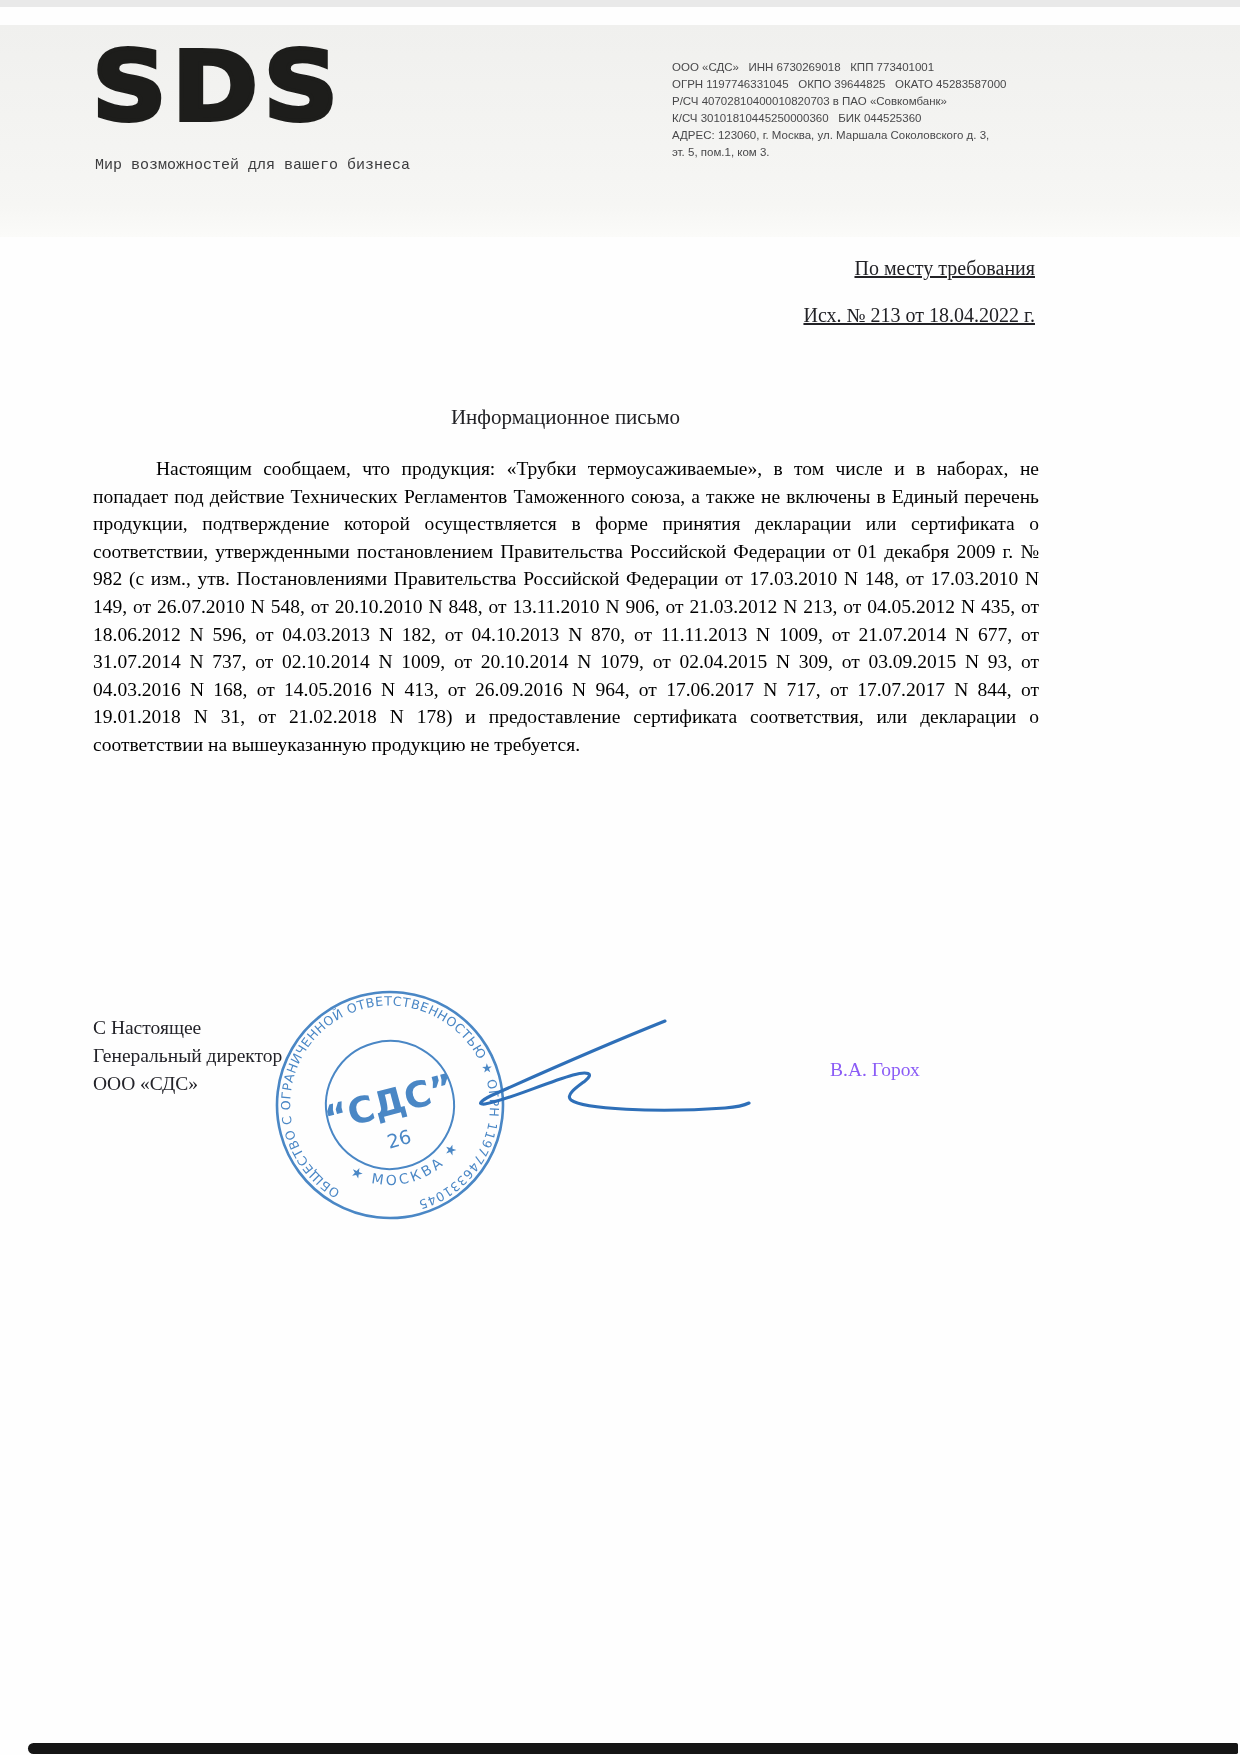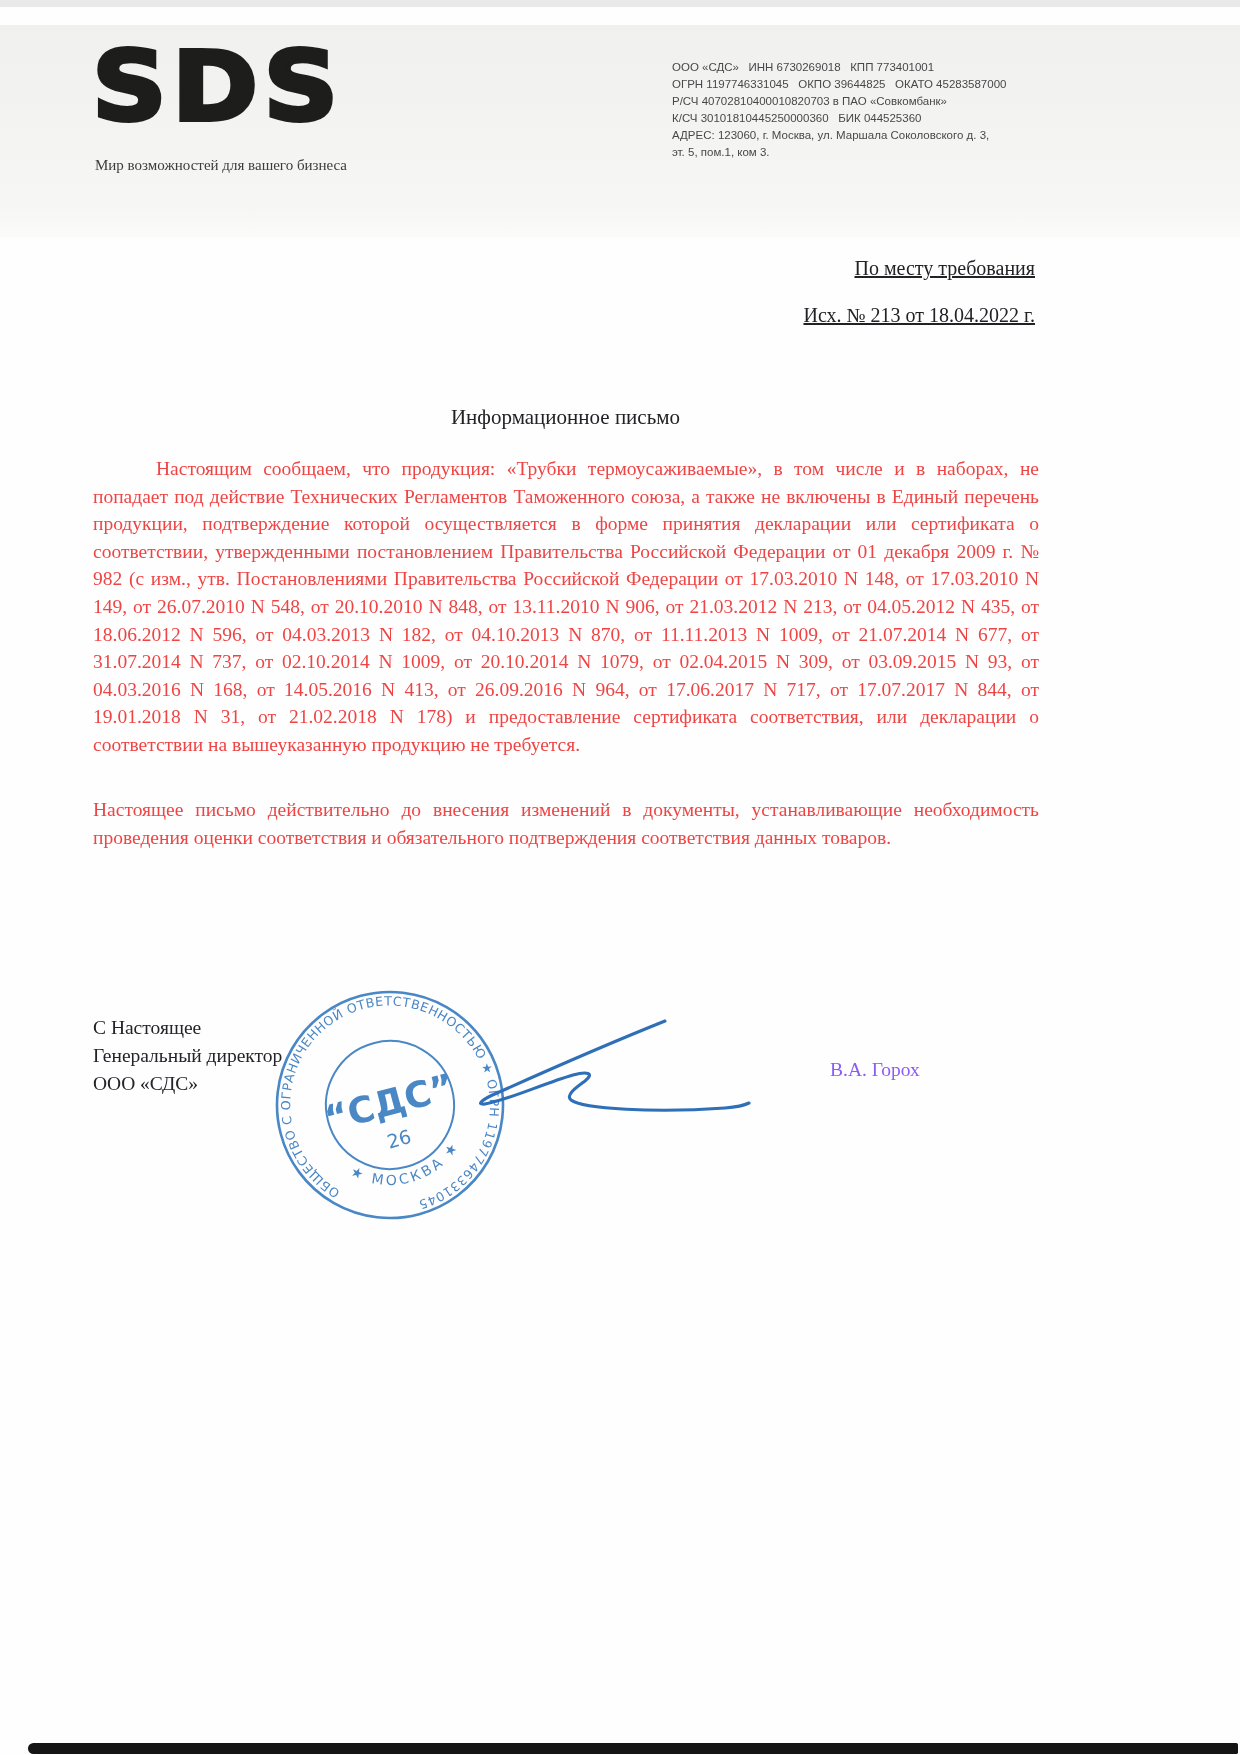--- a/index.html
+++ b/index.html
@@ -15,41 +15,41 @@
   }
   .logo {
     position:absolute; left:92px; top:30px;
     font-family:"DejaVu Sans",sans-serif; font-weight:bold; font-size:96px;
     line-height:1.05; color:#1d1d1b; letter-spacing:5px;
     -webkit-text-stroke:4px #1d1d1b;
     transform:scaleX(1.08); transform-origin:left top;
   }
   .tagline {
     position:absolute; left:95px; top:150px;
-    font-family:Liberation Serif, serif; font-size:15px; color:#3c3c3e;
+    font-family:Liberation Mono, monospace; font-size:15px; color:#3c3c3e;
   }
   .company-details {
     position:absolute; left:672px; top:52px;
     font-family:"Liberation Sans",sans-serif; font-size:11.5px;
     line-height:17px; color:#48484a;
   }
   .company-details .dline { white-space:pre-wrap; }
   .recipient, .reference {
     position:absolute; right:205px; text-align:right;
     font-size:20px; color:#222226;text-decoration:underline;
   }
   .recipient { top:250px; }
   .reference { top:297px; }
   .doc-title {
     position:absolute; left:93px; top:398px; width:945px;
     text-align:center; font-size:21px; color:#222226; font-weight:normal;
   }
   .para {
     position:absolute; left:93px; width:946px;
-    font-size:19.5px; line-height:27.6px; text-align:justify; color:#ef4444;
+    font-size:19.5px; line-height:27.6px; text-align:justify; color:#000000;
   }
   .para1 { top:448px; text-indent:63px; }
   .para2 { top:789px; }
   .sig-block {
     position:absolute; left:93px; top:1007px;
     font-size:19.5px; line-height:28px; color:#232329;
   }
   .sig-name {
     position:absolute; left:830px; top:1052px;
     font-size:19.5px; color:#8b5cf6;
@@ -82,21 +82,20 @@
     <div class="dline">К/СЧ 30101810445250000360   БИК 044525360</div>
     <div class="dline">АДРЕС: 123060, г. Москва, ул. Маршала Соколовского д. 3,</div>
     <div class="dline">эт. 5, пом.1, ком 3.</div>
   </div>
 
   <div class="recipient">По месту требования</div>
   <div class="reference">Исх. № 213 от 18.04.2022 г.</div>
 
   <div class="doc-title">Информационное письмо</div>
   <p class="para para1">Настоящим сообщаем, что продукция: «Трубки термоусаживаемые», в том числе и в наборах, не попадает под действие Технических Регламентов Таможенного союза, а также не включены в Единый перечень продукции, подтверждение которой осуществляется в форме принятия декларации или сертификата о соответствии, утвержденными постановлением Правительства Российской Федерации от 01 декабря 2009 г. № 982 (с изм., утв. Постановлениями Правительства Российской Федерации от 17.03.2010 N 148, от 17.03.2010 N 149, от 26.07.2010 N 548, от 20.10.2010 N 848, от 13.11.2010 N 906, от 21.03.2012 N 213, от 04.05.2012 N 435, от 18.06.2012 N 596, от 04.03.2013 N 182, от 04.10.2013 N 870, от 11.11.2013 N 1009, от 21.07.2014 N 677, от 31.07.2014 N 737, от 02.10.2014 N 1009, от 20.10.2014 N 1079, от 02.04.2015 N 309, от 03.09.2015 N 93, от 04.03.2016 N 168, от 14.05.2016 N 413, от 26.09.2016 N 964, от 17.06.2017 N 717, от 17.07.2017 N 844, от 19.01.2018 N 31, от 21.02.2018 N 178) и предоставление сертификата соответствия, или декларации о соответствии на вышеуказанную продукцию не требуется.</p>
-  <p class="para para2">Настоящее письмо действительно до внесения изменений в документы, устанавливающие необходимость проведения оценки соответствия и обязательного подтверждения соответствия данных товаров.</p>
 
   <div class="sig-block">
     <div>С Настоящее</div>
     <div>Генеральный директор</div>
     <div>ООО «СДС»</div>
   </div>
   <div class="sig-name">В.А. Горох</div>
 
   <div class="stamp-wrap">
     <svg viewBox="0 0 240 240" width="240" height="240">

